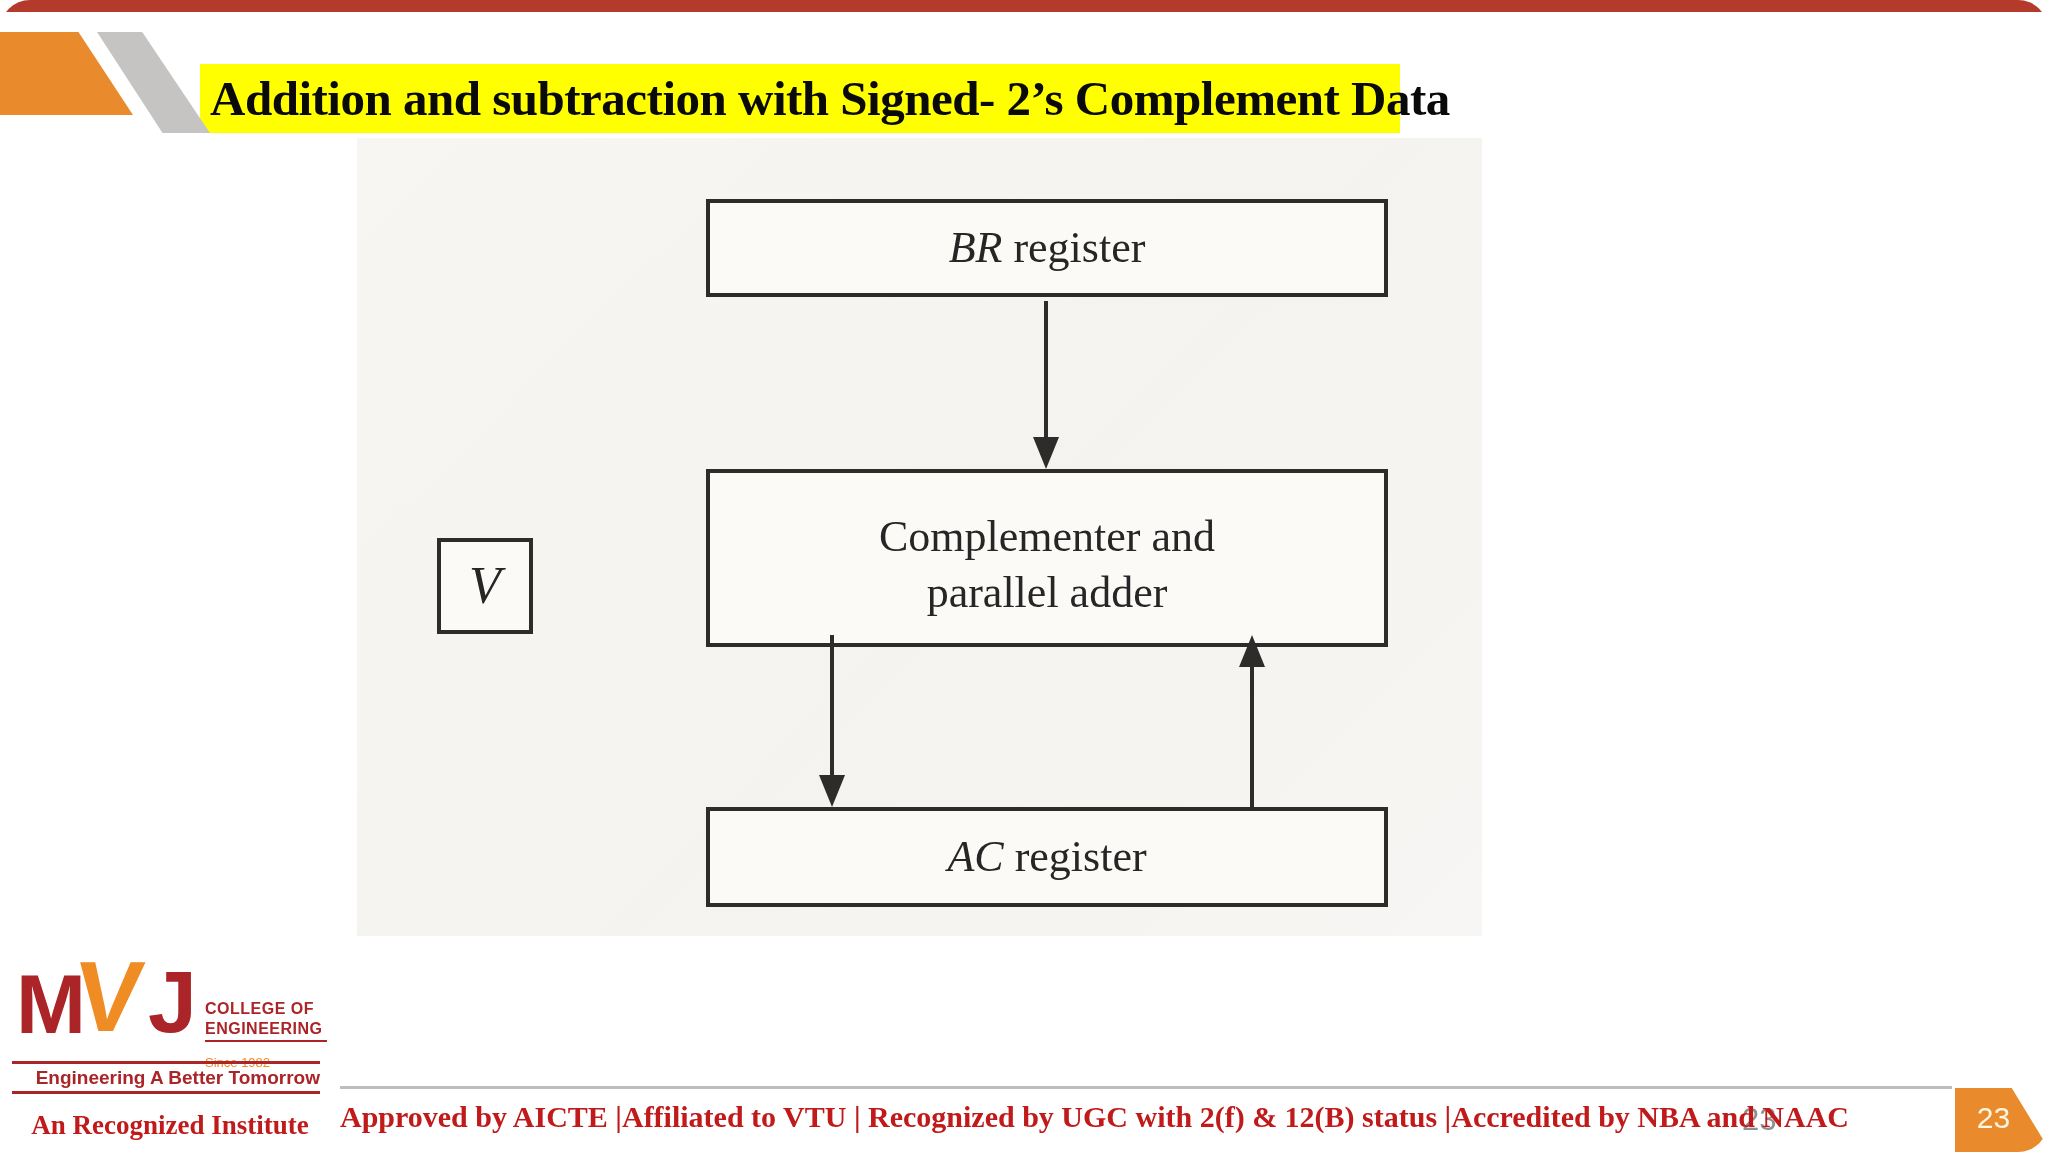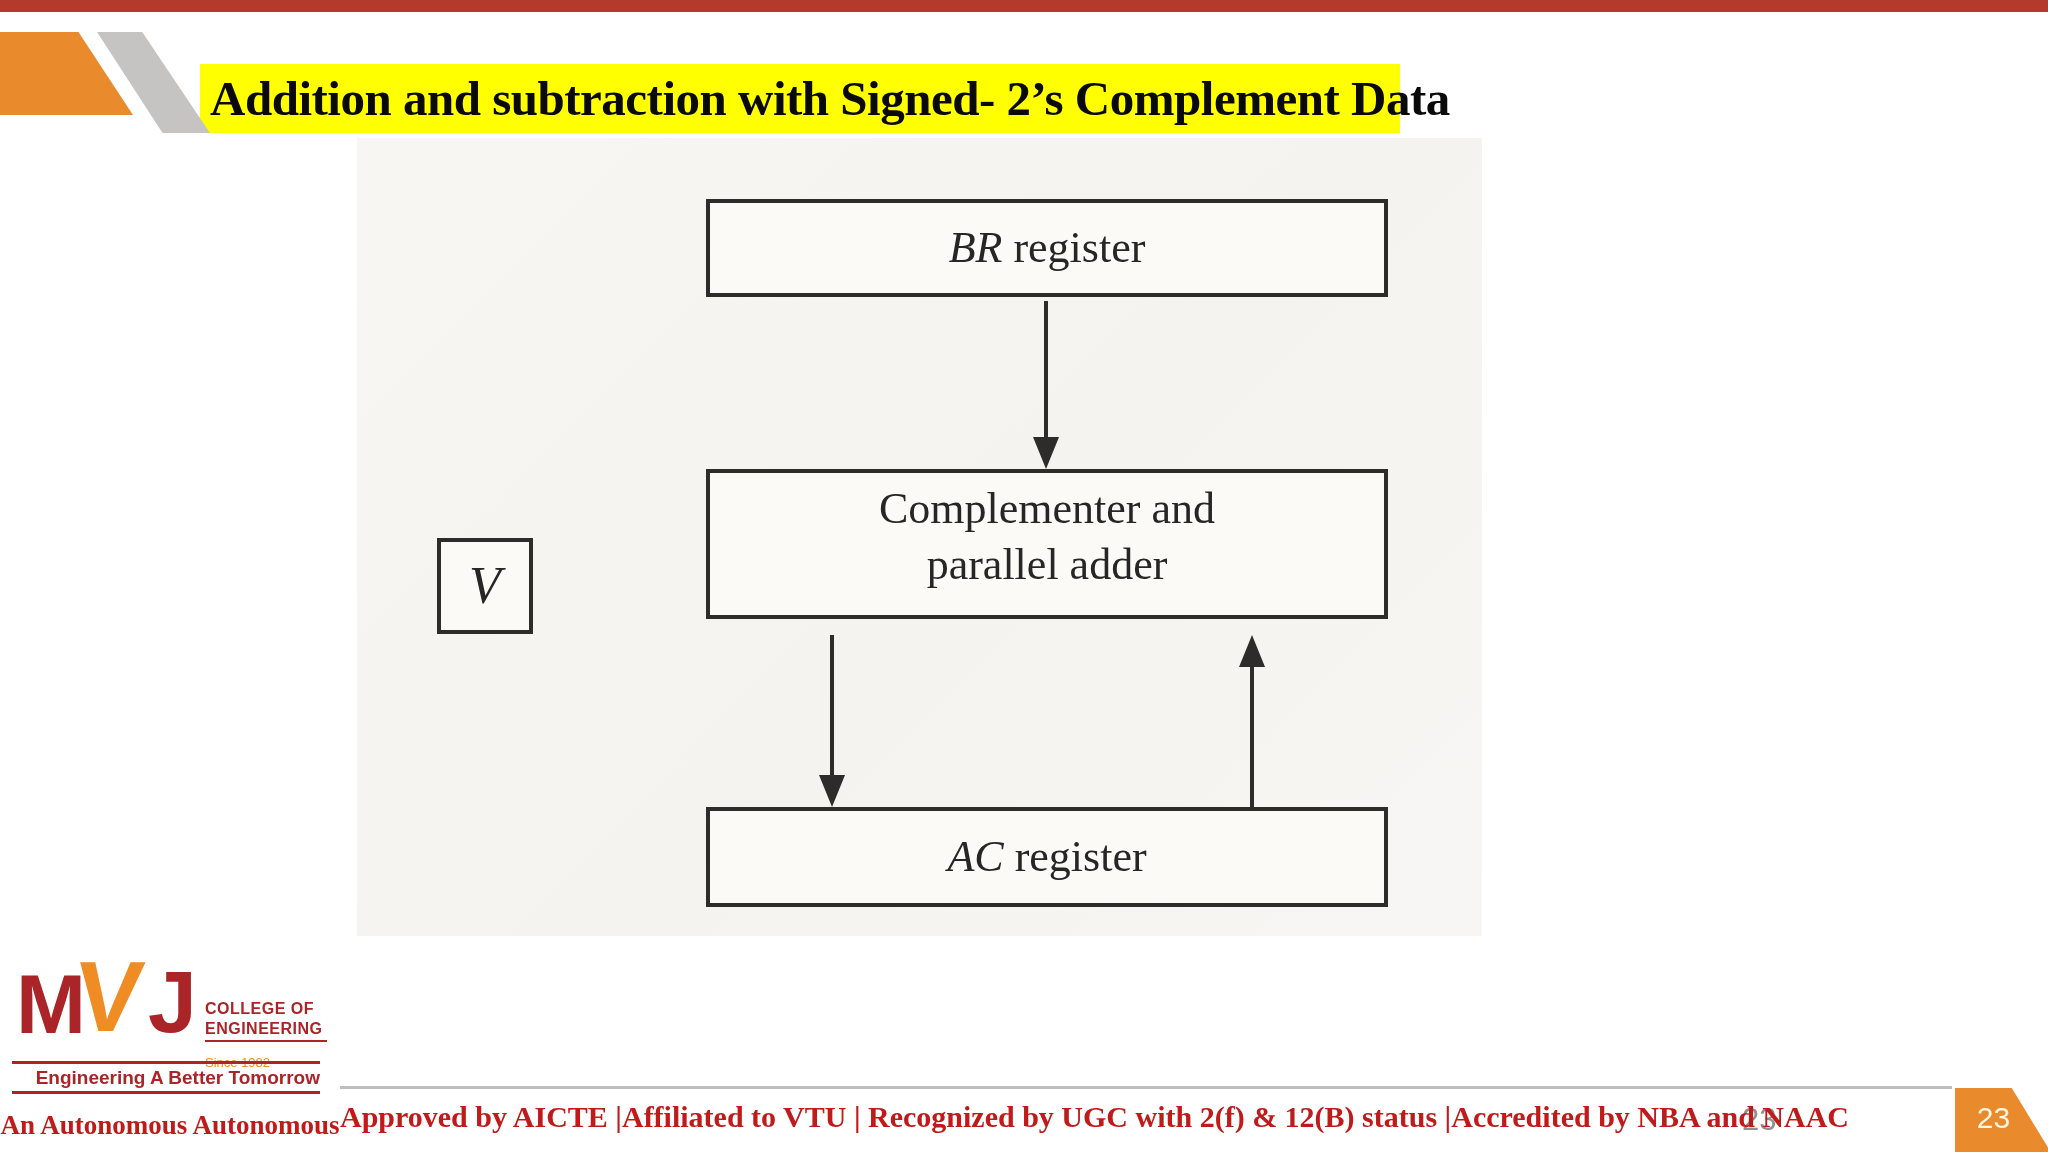--- a/index.html
+++ b/index.html
@@ -1,35 +1,35 @@
 <!DOCTYPE html>
 <html style="--top-bar: #b43a2c; --accent-orange: #e98b2d; --gray-stripe: #c5c4c3; --highlight-yellow: #ffff00; --footer-red: #c01a1a; --logo-red: #ab2427; --logo-orange: #ef8c24; --ink: #2e2c2a; --separator-gray: #bdbdbd; --ghost-gray: #8f8f8f; --flag-text: #fdf6e0;"><head>
 <meta charset="utf-8">
 <style>
   html,body{margin:0;padding:0;background:#ffffff;}
   #slide{position:relative;width:2048px;height:1152px;background:#ffffff;overflow:hidden;
-         font-family:"Liberation Serif",serif;}
+         font-family:"Liberation Serif",serif;border-radius:30px;}
 
   
   .top-bar{position:absolute;left:0;top:0;width:2048px;height:12px;background:var(--top-bar);}
   .deco-orange{position:absolute;left:0;top:32px;width:133px;height:83px;background:var(--accent-orange);
                clip-path:polygon(0 0,59% 0,100% 100%,0 100%);}
   .deco-gray{position:absolute;left:97px;top:32px;width:113px;height:101px;background:var(--gray-stripe);
              clip-path:polygon(0 0,40% 0,100% 100%,58% 100%);z-index:3;}
   .title-band{position:absolute;left:200px;top:64px;width:1200px;height:69px;background:var(--highlight-yellow);z-index:2;}
   .title-band .t{display:block;font-size:49px;font-weight:700;line-height:69px;padding-left:10px;
                  white-space:nowrap;color:#0a0a0a;letter-spacing:-0.5px;}
 
   
   .scan{position:absolute;left:357px;top:138px;width:1125px;height:798px;
         background:linear-gradient(135deg,#f7f6f3 0%,#f4f3ef 55%,#f7f6f4 100%);}
   .dbox{position:absolute;border:4px solid var(--ink);background:#fbfaf7;color:#262626;
         text-align:center;font-size:44px;}
   .box-br{left:349px;top:61px;width:674px;height:90px;line-height:90px;}
-  .box-adder{left:349px;top:331px;width:674px;height:134px;line-height:56px;padding-top:8px;}
+  .box-adder{left:349px;top:331px;width:674px;height:134px;line-height:56px;padding-top:36px;}
   .box-ac{left:349px;top:669px;width:674px;height:92px;line-height:92px;}
   .box-v{left:80px;top:400px;width:88px;height:88px;line-height:88px;font-size:52px;}
   .abbr{font-style:italic;}
   .overflow-label{position:absolute;left:30px;top:516px;width:200px;text-align:center;
                   font-size:46px;color:#262626;}
   .aline{position:absolute;width:4px;background:var(--ink);}
   .ahead{position:absolute;width:0;height:0;border-left:13px solid transparent;border-right:13px solid transparent;}
   .ahead.down{border-top:32px solid var(--ink);}
   .ahead.up{border-bottom:32px solid var(--ink);}
   .l1{left:687px;top:163px;height:138px;}   .h1{left:676px;top:299px;}
@@ -115,21 +115,21 @@
   <div class="logo">
     <span class="ltr ltr-m">M</span>
     <span class="ltr ltr-v">V</span>
     <span class="ltr ltr-j">J</span>
     <div class="college c1">COLLEGE OF</div>
     <div class="college c2">ENGINEERING</div>
     <div class="since">Since 1982</div>
     <div class="lrule r1"></div>
     <div class="tagline">Engineering A Better Tomorrow</div>
     <div class="lrule r2"></div>
-    <div class="autonomous">An Autonomous Autonomous</div>
+    <div class="autonomous">An Recognized Institute</div>
   </div>
 
   <div class="footer-rule"></div>
   <div class="ghost-num">23</div>
   <div class="footer-text">Approved by AICTE |Affiliated to VTU | Recognized by UGC with 2(f) &amp; 12(B) status |Accredited by NBA and NAAC</div>
 
   <div class="page-flag">
     <span class="n">23</span>
   </div>
 

